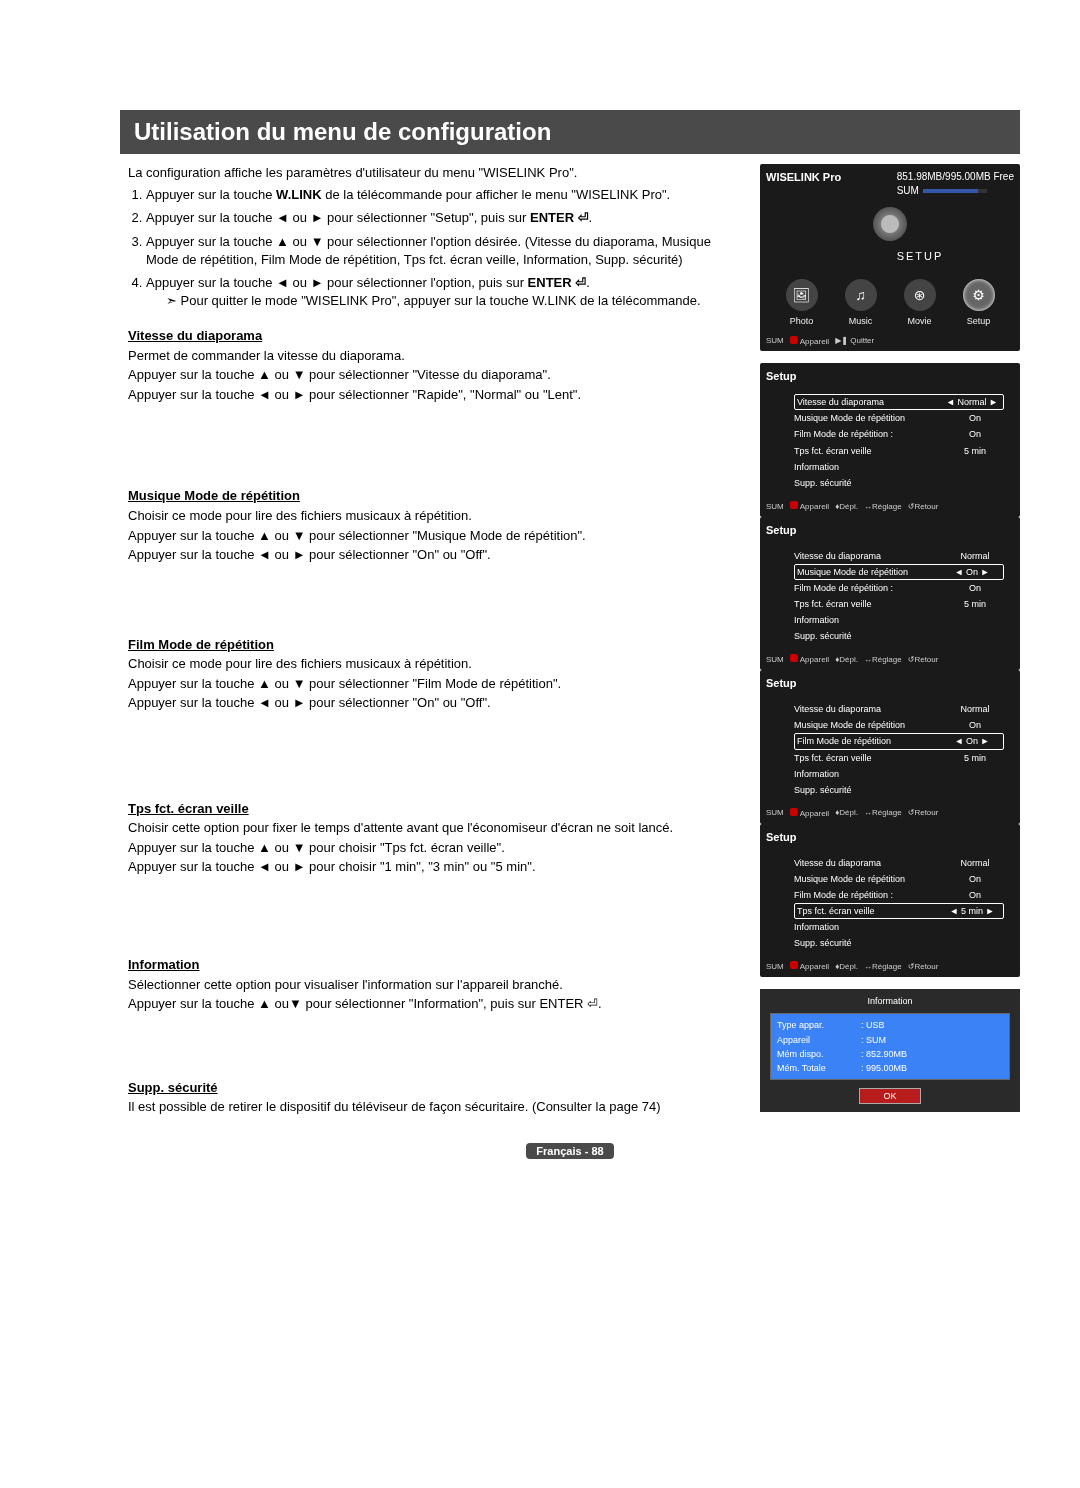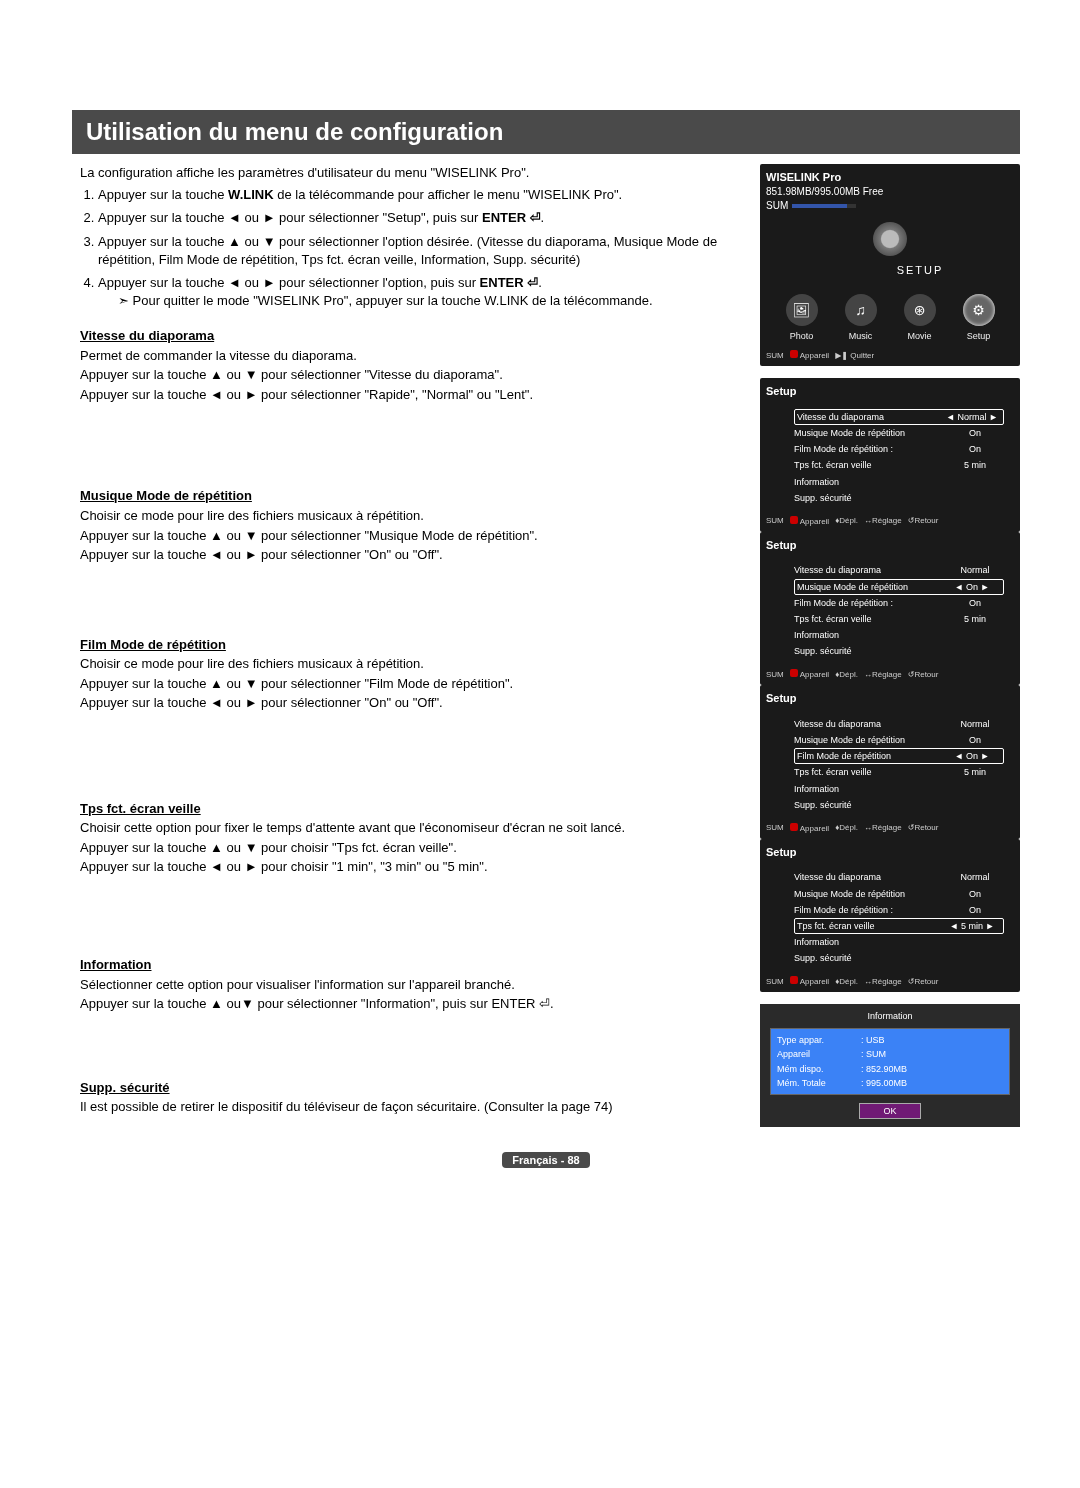--- a/index.html
+++ b/index.html
@@ -6,21 +6,21 @@
     font-family: Arial, Helvetica, sans-serif;
     margin: 0;
     padding: 0;
     background: #fff;
     color: #000;
     font-size: 13px;
     line-height: 1.35;
     width: 1080px;
   }
   .page {
-    padding: 110px 60px 40px 72px;
+    padding: 110px 60px 40px 120px;
   }
   .title-bar {
     background: #4a4a4a;
     color: #fff;
     font-size: 24px;
     font-weight: bold;
     padding: 6px 14px;
     margin-bottom: 10px;
   }
   .content {
@@ -62,21 +62,20 @@
     color: #fff;
     font-size: 9px;
     padding: 6px 6px 4px 6px;
     border-radius: 2px;
   }
   .panel .hdr {
     display: flex;
     justify-content: space-between;
     font-size: 10px;
     margin-bottom: 4px;
-    flex-direction: column;
   }
   .panel .hdr b { font-size: 11px; }
   .wiselink-body {
     text-align: center;
     padding: 6px 0 2px 0;
   }
   .gear-big {
     display:inline-block;
     width:34px;height:34px;
     border-radius:50%;
@@ -156,21 +155,21 @@
   .info-row {
     display:flex;
     padding:1px 0;
   }
   .info-row .k { width:84px; }
   .ok-btn {
     margin:8px auto 2px auto;
     width:60px;
     text-align:center;
     border:1px solid #aaa;
-    background:#701a75;
+    background:#b91c1c;
     padding:1px 0;
   }
   .page-num {
     text-align:center;
     margin-top:24px;
   }
   .page-num span {
     background:#4a4a4a;
     color:#fff;
     padding:2px 10px;

